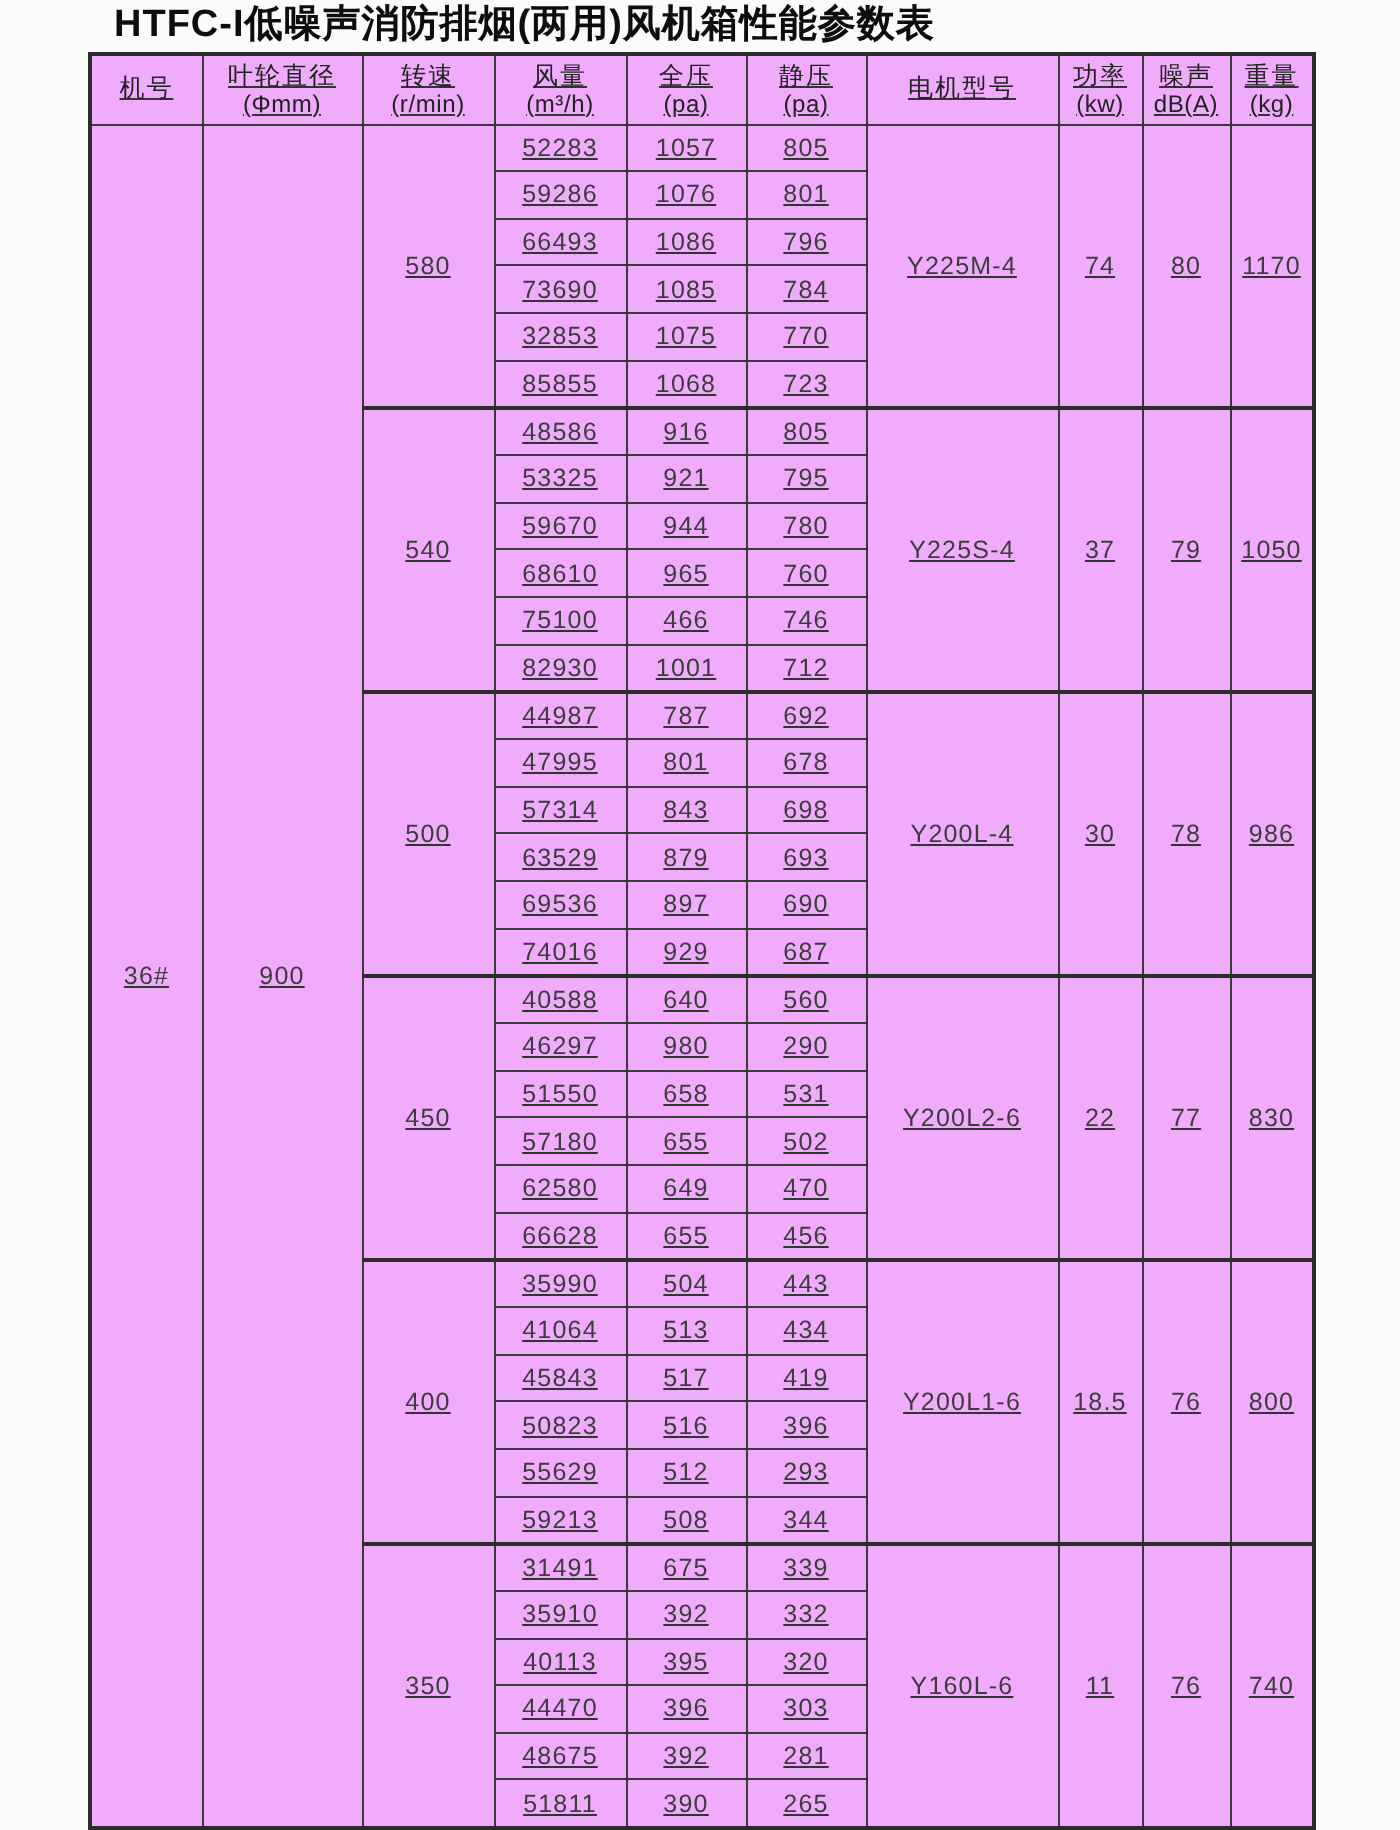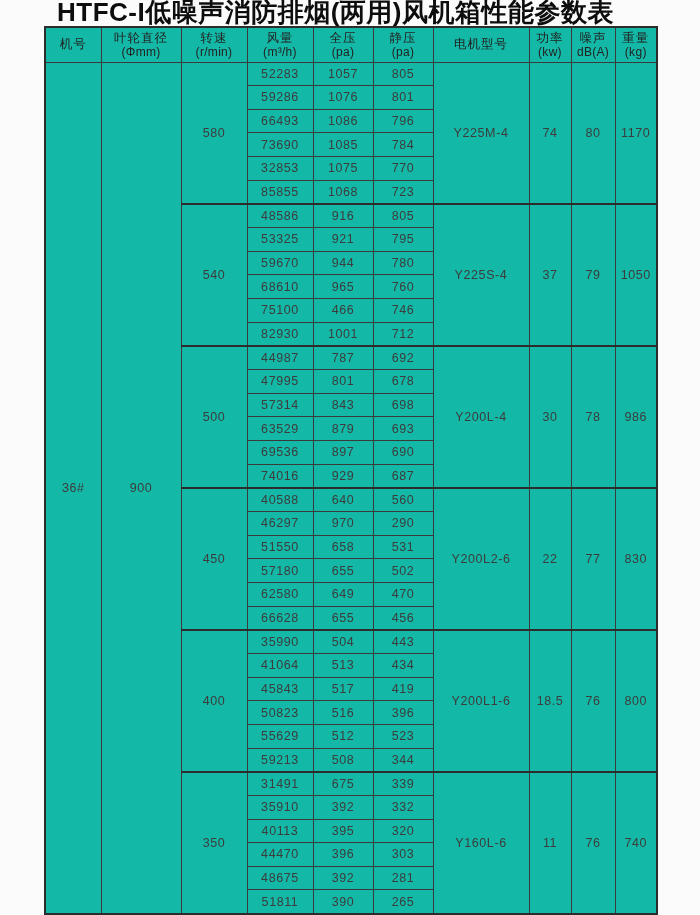--- a/index.html
+++ b/index.html
@@ -8,34 +8,35 @@
   }
   body {
     width: 700px;
     height: 915px;
     background: #fbfbfb;
     font-family: "Liberation Sans", sans-serif;
     color: #333;
     overflow: hidden;
   }
   .page-title {
-    font-size: 26px;
+    font-size: 19px;
     font-weight: bold;
     color: #0d0d0d;
     margin: 2px 0 3px 57px;
     letter-spacing: 0.5px;
     line-height: 21px;
     white-space: nowrap;
   }
   table.spec-table {
     border-collapse: collapse;
     table-layout: fixed;
     margin-left: 44px;
     border: 2px solid #2c2c2c;
-    background: #14b8a6;
+    background: #f0abfc;
+    text-decoration: underline;
   }
   .spec-table th, .spec-table td {
     border: 1px solid #3a3a3a;
     text-align: center;
     vertical-align: middle;
     padding: 0;
     overflow: hidden;
   }
   .spec-table thead tr {
     height: 35px;
@@ -244,21 +245,21 @@
           <td>40588</td>
           <td>640</td>
           <td>560</td>
           <td rowspan="6">Y200L2-6</td>
           <td rowspan="6">22</td>
           <td rowspan="6">77</td>
           <td rowspan="6">830</td>
         </tr>
         <tr>
           <td>46297</td>
-          <td>970</td>
+          <td>980</td>
           <td>290</td>
         </tr>
         <tr>
           <td>51550</td>
           <td>658</td>
           <td>531</td>
         </tr>
         <tr>
           <td>57180</td>
           <td>655</td>
@@ -295,21 +296,21 @@
           <td>419</td>
         </tr>
         <tr>
           <td>50823</td>
           <td>516</td>
           <td>396</td>
         </tr>
         <tr>
           <td>55629</td>
           <td>512</td>
-          <td>523</td>
+          <td>293</td>
         </tr>
         <tr>
           <td>59213</td>
           <td>508</td>
           <td>344</td>
         </tr>
         <tr class="block-start">
           <td rowspan="6">350</td>
           <td>31491</td>
           <td>675</td>

